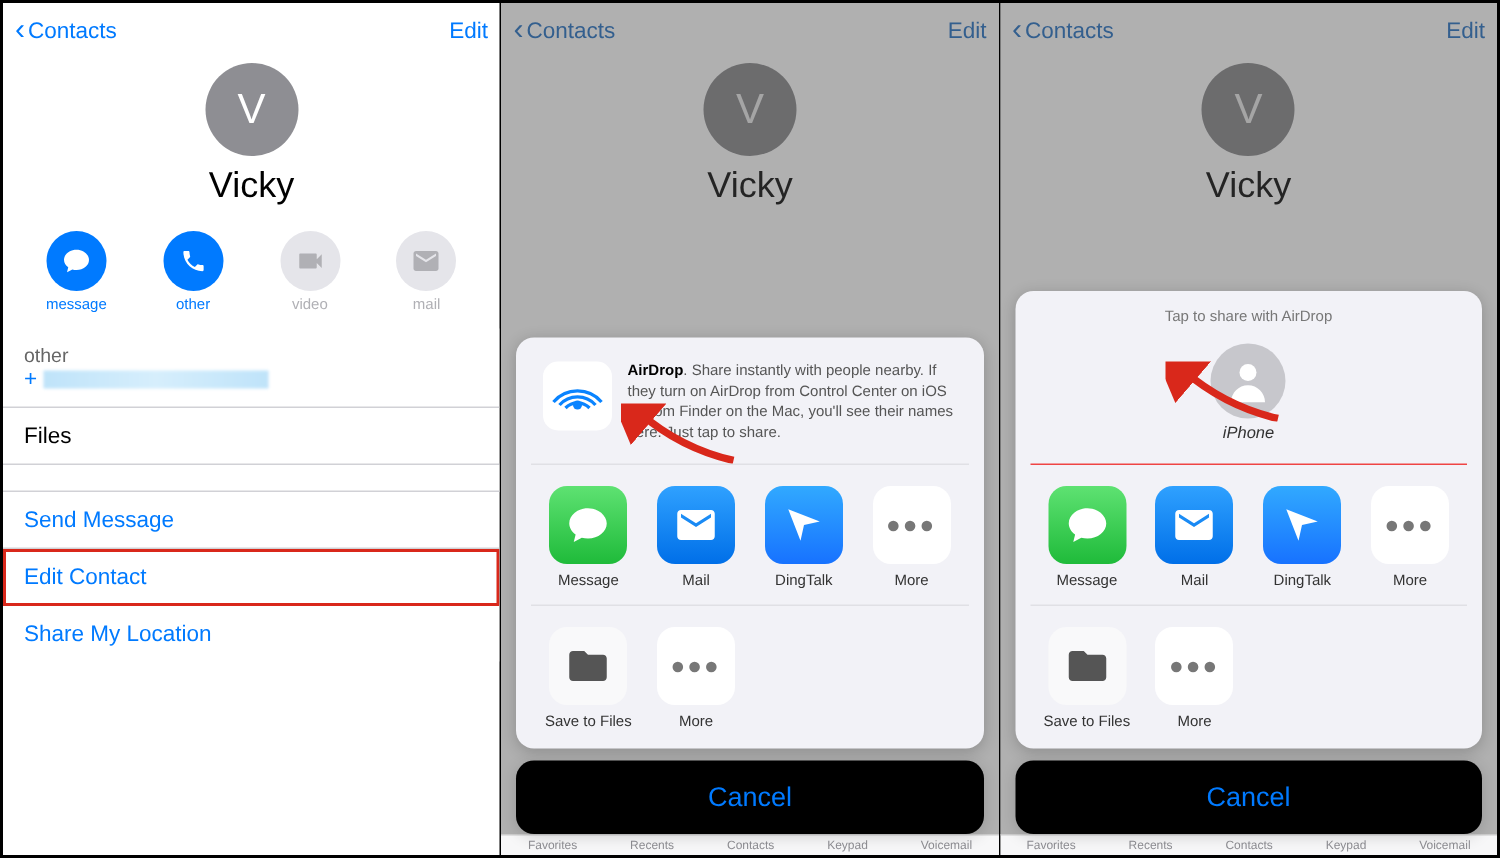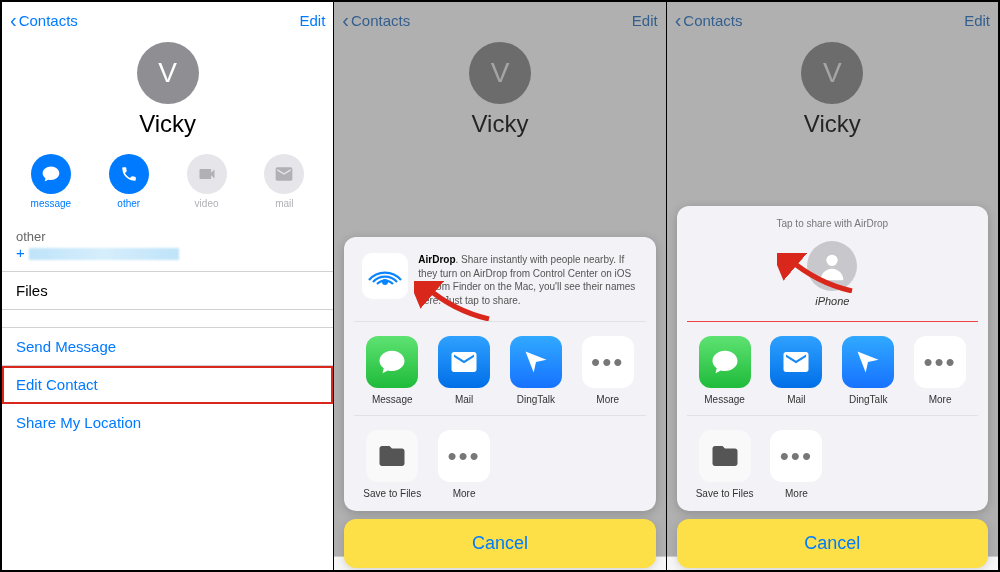--- a/index.html
+++ b/index.html
@@ -85,21 +85,21 @@
   
   .dimmed .navbar, .dimmed .contact-head, .dimmed .actions-row {
     filter: grayscale(30%) brightness(92%);
   }
   .dim-overlay {
     position:absolute; inset:0; background: rgba(80,80,80,0.45);
   }
 
   
   .share-sheet {
-    position: absolute; left: 10px; right: 10px; bottom: 2px; margin-top: 14px;
+    position: absolute; left: 10px; right: 10px; bottom: 14px; margin-top: 14px;
   }
   .sheet-card {
     background: #f2f2f7; border-radius: 12px; padding: 12px 10px 8px;
     margin-bottom: 8px;
     box-shadow: 0 2px 10px rgba(0,0,0,0.2);
   }
   .airdrop-row {
     display:flex; align-items:flex-start; padding: 4px 8px 14px;
     border-bottom: 1px solid #e0e0e5; position: relative;
   }
@@ -131,21 +131,21 @@
     color:#fff; font-size:24px;
   }
   .app-icon.msg { background: linear-gradient(#5ee272,#1fbb3a); }
   .app-icon.mail { background: linear-gradient(#2fa1ff,#006fe8); }
   .app-icon.ding { background: linear-gradient(#31a9ff,#1772ff); }
   .app-icon.more { background: #fff; color:#777; }
   .app-icon.files { background:#f9f9fa; color:#555; }
   .app-label { font-size: 10px; color:#333; margin-top:6px; display:block; }
 
   .cancel-btn {
-    background:#fde047; border-radius: 12px; text-align:center;
+    background:#000000; border-radius: 12px; text-align:center;
     padding: 14px 0; font-size: 18px; color:#007aff; cursor:pointer;
     box-shadow: 0 2px 10px rgba(0,0,0,0.15);
   }
 
   .footer-tabs {
     position:absolute; bottom:0; left:0; right:0; height:14px;
     display:flex; justify-content:space-around; font-size:8px; color:#8e8e93;
     background:#f7f7f8; border-top:1px solid #ccc; align-items:center;
   }
 

